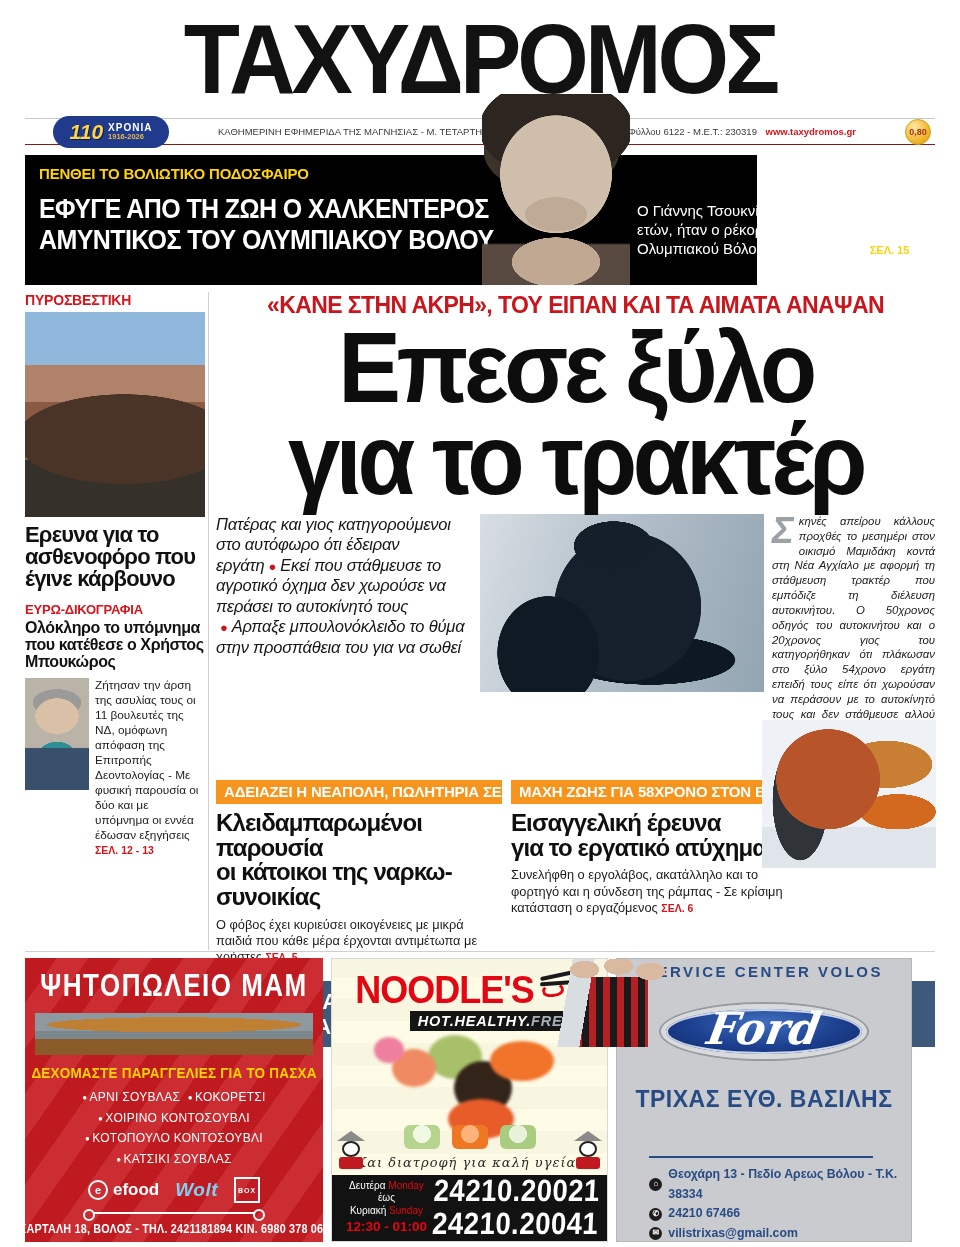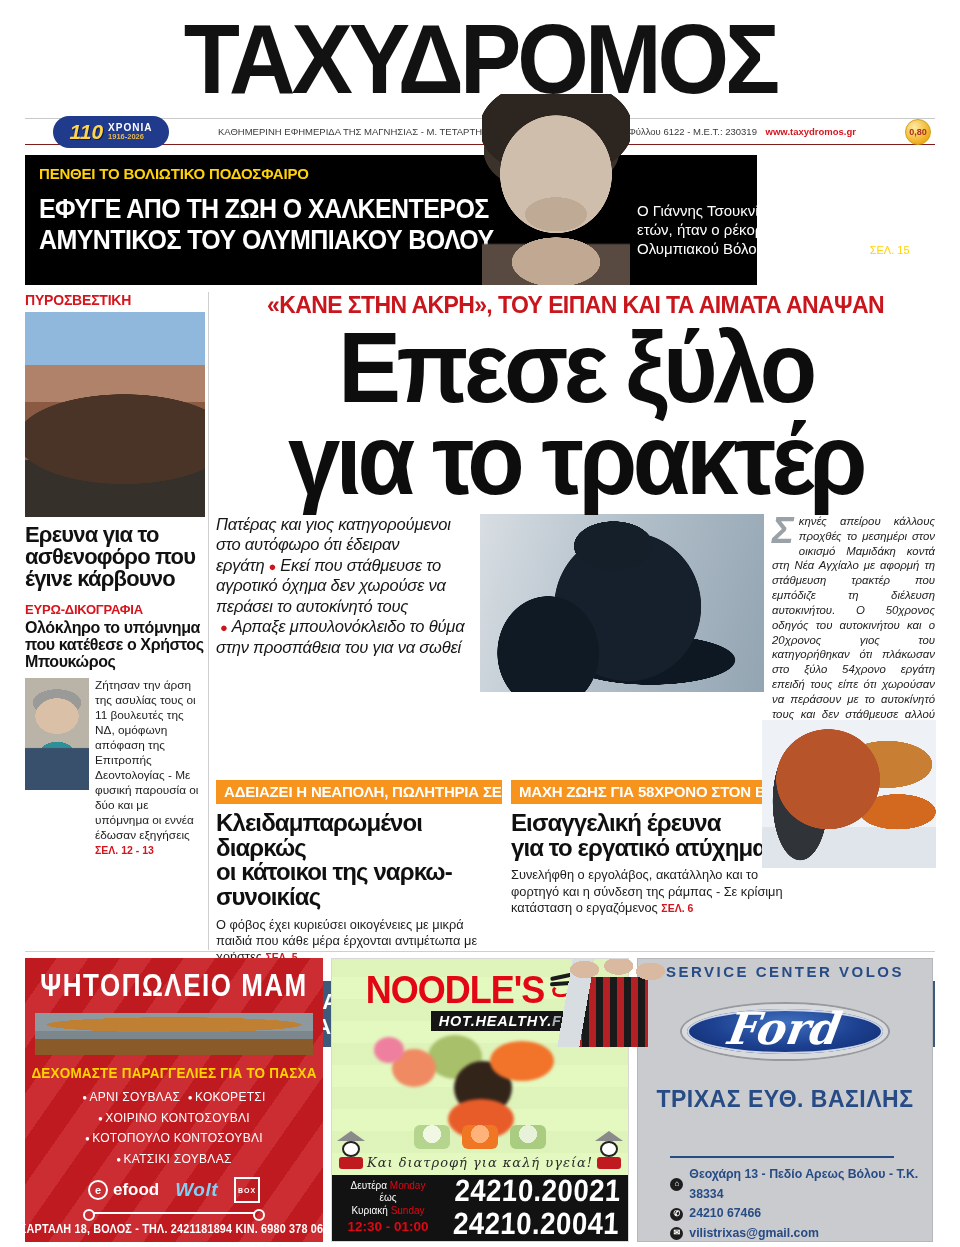--- a/index.html
+++ b/index.html
@@ -36,21 +36,21 @@
       radial-gradient(ellipse 52% 26% at 50% 18%, #2b2119 0 99%, transparent 100%),
       radial-gradient(ellipse 46% 22% at 47% 30%, #3a2d23 0 99%, transparent 100%);
     filter:saturate(.75) contrast(.95); }
 
   
   .red-banner { position:absolute; top:155px; left:25px; width:732px; height:130px; background:#000000; }
   .red-banner .kicker { position:absolute; left:14px; top:10px; color:#ffd20a; font-size:15px; font-weight:bold; letter-spacing:-0.2px; }
   .red-banner .headline { position:absolute; left:14px; top:38px; width:470px; color:#fff;
     font-size:25px; font-weight:bold; line-height:1.14; letter-spacing:-0.6px; transform:scaleY(1.08); transform-origin:top left; }
   .red-banner .deck { position:absolute; left:612px; top:46px; width:312px; color:#fff; font-size:15px; line-height:1.28; }
-  .ref-yellow { color:#ffd20a; font-weight:normal; font-size:11px; }
+  .ref-yellow { color:#ffd20a; font-weight:bold; font-size:11px; }
 
   
   .left-col { position:absolute; left:25px; top:292px; width:180px; }
   .v-divider { position:absolute; left:208px; top:292px; height:658px; border-left:1px solid #cfcfcf; }
   .kicker-red { color:#d6141c; font-weight:bold; font-size:14px; letter-spacing:-0.2px; }
   .ambulance-photo { margin-top:4px; width:100%; height:205px;
     background:
       radial-gradient(ellipse 60% 22% at 55% 62%, #4a3327 0 99%, transparent 100%),
       linear-gradient(to bottom, #8fb8dc 0 26%, #b0826a 26% 44%, #8a5a43 44% 72%, #35302a 72% 100%); }
   .fire-headline { margin-top:7px; font-size:22px; font-weight:bold; line-height:0.99; letter-spacing:-0.8px; color:#111; }
@@ -139,21 +139,21 @@
   .efood-logo { display:flex; align-items:center; gap:5px; font-weight:bold; font-size:17px; }
   .efood-circle { width:20px; height:20px; border:2px solid #fff; border-radius:50%; display:flex; align-items:center; justify-content:center; font-size:11px; font-weight:bold; }
   .wolt-logo { color:#7fd0f5; font-weight:bold; font-style:italic; font-size:19px; letter-spacing:0.5px; }
   .box-logo { width:26px; height:26px; border:2px solid #fff; display:flex; align-items:center; justify-content:center; font-size:7px; font-weight:bold; letter-spacing:1px; }
   .mam-divider { margin-top:9px; width:58%; border-top:2px solid #fff; position:relative; }
   .mam-divider::before, .mam-divider::after { content:""; position:absolute; top:-5px; width:8px; height:8px; border:2px solid #fff; border-radius:50%; background:transparent; }
   .mam-divider::before { left:-10px; } .mam-divider::after { right:-10px; }
   .mam-address { margin-top:8px; font-size:10.8px; font-weight:bold; letter-spacing:0.2px; transform:scaleY(1.15); white-space:nowrap; }
 
   
-  .ad-noodles { width:298px; height:100%; background:#bef264; border:1px solid #d8d8d8; position:relative; overflow:hidden; }
+  .ad-noodles { width:277px; height:100%; background:#fef9c3; border:1px solid #d8d8d8; position:relative; overflow:hidden; }
   .noodles-wm { position:absolute; inset:0;
     background:repeating-linear-gradient(0deg, #f4f4f4 0 22px, #fdfdfd 22px 44px); opacity:.6; }
   .noodles-head { position:relative; display:flex; align-items:flex-start; justify-content:center; gap:6px; margin-top:8px; }
   .noodles-brand { color:#e30613; font-weight:bold; font-size:36px; letter-spacing:-1px; transform:scaleY(1.08); transform-origin:top; white-space:nowrap; }
   .chopsticks-icon { position:relative; width:44px; height:30px; margin-top:2px; }
   .chopsticks-icon .stick1, .chopsticks-icon .stick2 { position:absolute; width:40px; height:4px; background:#1a1a1a; border-radius:2px; }
   .chopsticks-icon .stick1 { top:4px; transform:rotate(-12deg); }
   .chopsticks-icon .stick2 { top:12px; transform:rotate(-4deg); }
   .chopsticks-icon .bowl { position:absolute; left:2px; top:14px; width:22px; height:14px; border:3px solid #e30613; border-radius:50% 50% 45% 45%; border-top-color:transparent; transform:rotate(-8deg); }
   .noodles-tagline { position:relative; margin:2px 10px 0 auto; width:fit-content; background:#151515; color:#fff;
@@ -277,21 +277,21 @@
         <span class="ref-red-sm">ΣΕΛ.7</span>
       </div>
     </div>
 
     <div class="tractor-photo"></div>
 
     <div class="strips-row">
       <div class="strip-block">
         <div class="orange-strip">ΑΔΕΙΑΖΕΙ Η ΝΕΑΠΟΛΗ, ΠΩΛΗΤΗΡΙΑ ΣΕ ΣΠΙΤΙΑ</div>
         <div class="strip-headline">
-          <span>Κλειδαμπαρωμένοι διαρκώς</span><br>
+          <span>Κλειδαμπαρωμένοι παρουσία</span><br>
           <span>οι κάτοικοι της ναρκω-συνοικίας</span>
         </div>
         <div class="strip-body">
           <span>Ο φόβος έχει κυριεύσει οικογένειες με μικρά παιδιά που κάθε μέρα έρχονται αντιμέτωπα με χρήστες</span>
           <span class="ref-red">ΣΕΛ. 5</span>
         </div>
       </div>
       <div class="strip-block right">
         <div class="orange-strip">ΜΑΧΗ ΖΩΗΣ ΓΙΑ 58ΧΡΟΝΟ ΣΤΟΝ ΒΟΛΟ</div>
         <div class="strip-headline">

